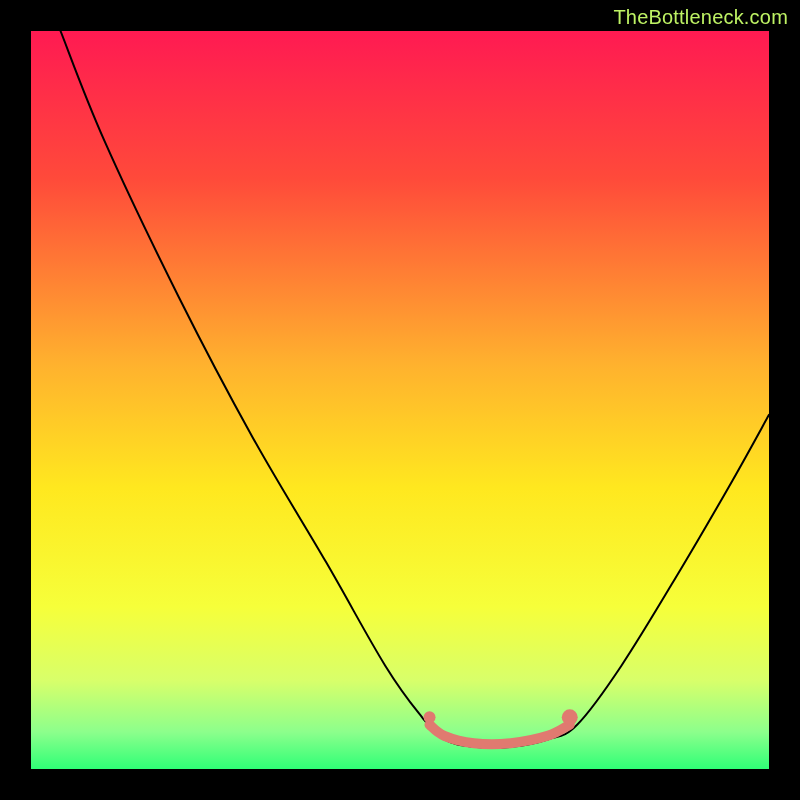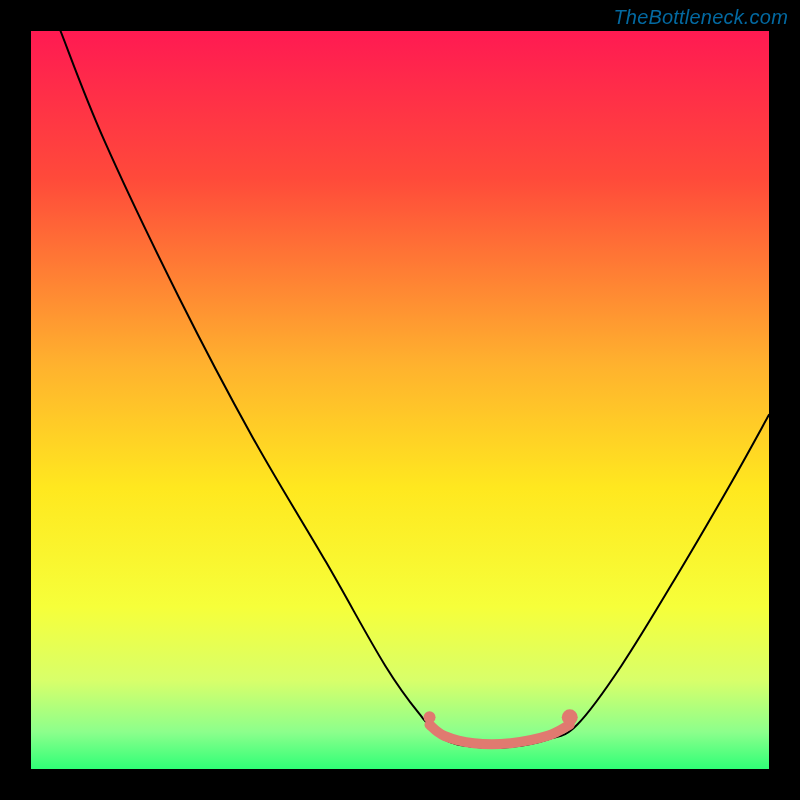--- a/index.html
+++ b/index.html
@@ -21,25 +21,24 @@
     position: absolute;
     left: 31px;
     top: 31px;
     width: 738px;
     height: 738px;
   }
   .watermark {
     position: absolute;
     top: 6px;
     right: 12px;
-    color: #0369a1;
+    color: #bef264;
     font-size: 20px;
     letter-spacing: 0.2px;
     font-weight: 400;
-    font-style: italic;
   }
   svg { display: block; }
 </style>
 </head>
 <body>
 
 <div class="frame">
   <div class="watermark">TheBottleneck.com</div>
   <div class="plot">
     <svg id="chart-svg" width="738" height="738" viewBox="0 0 738 738">

